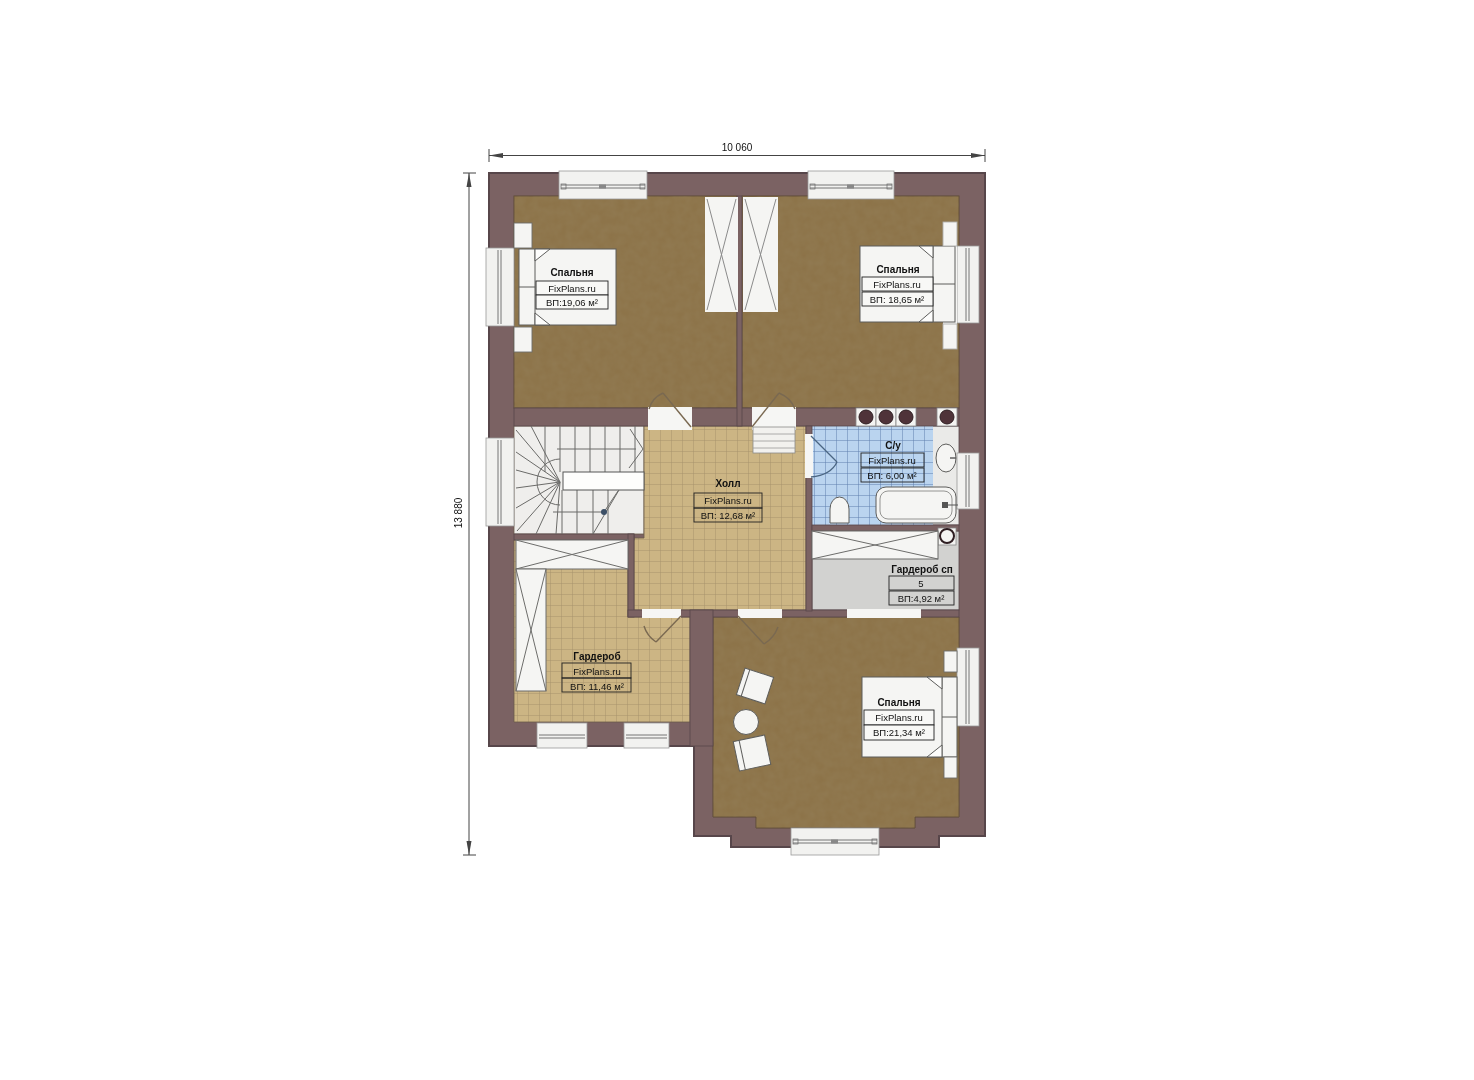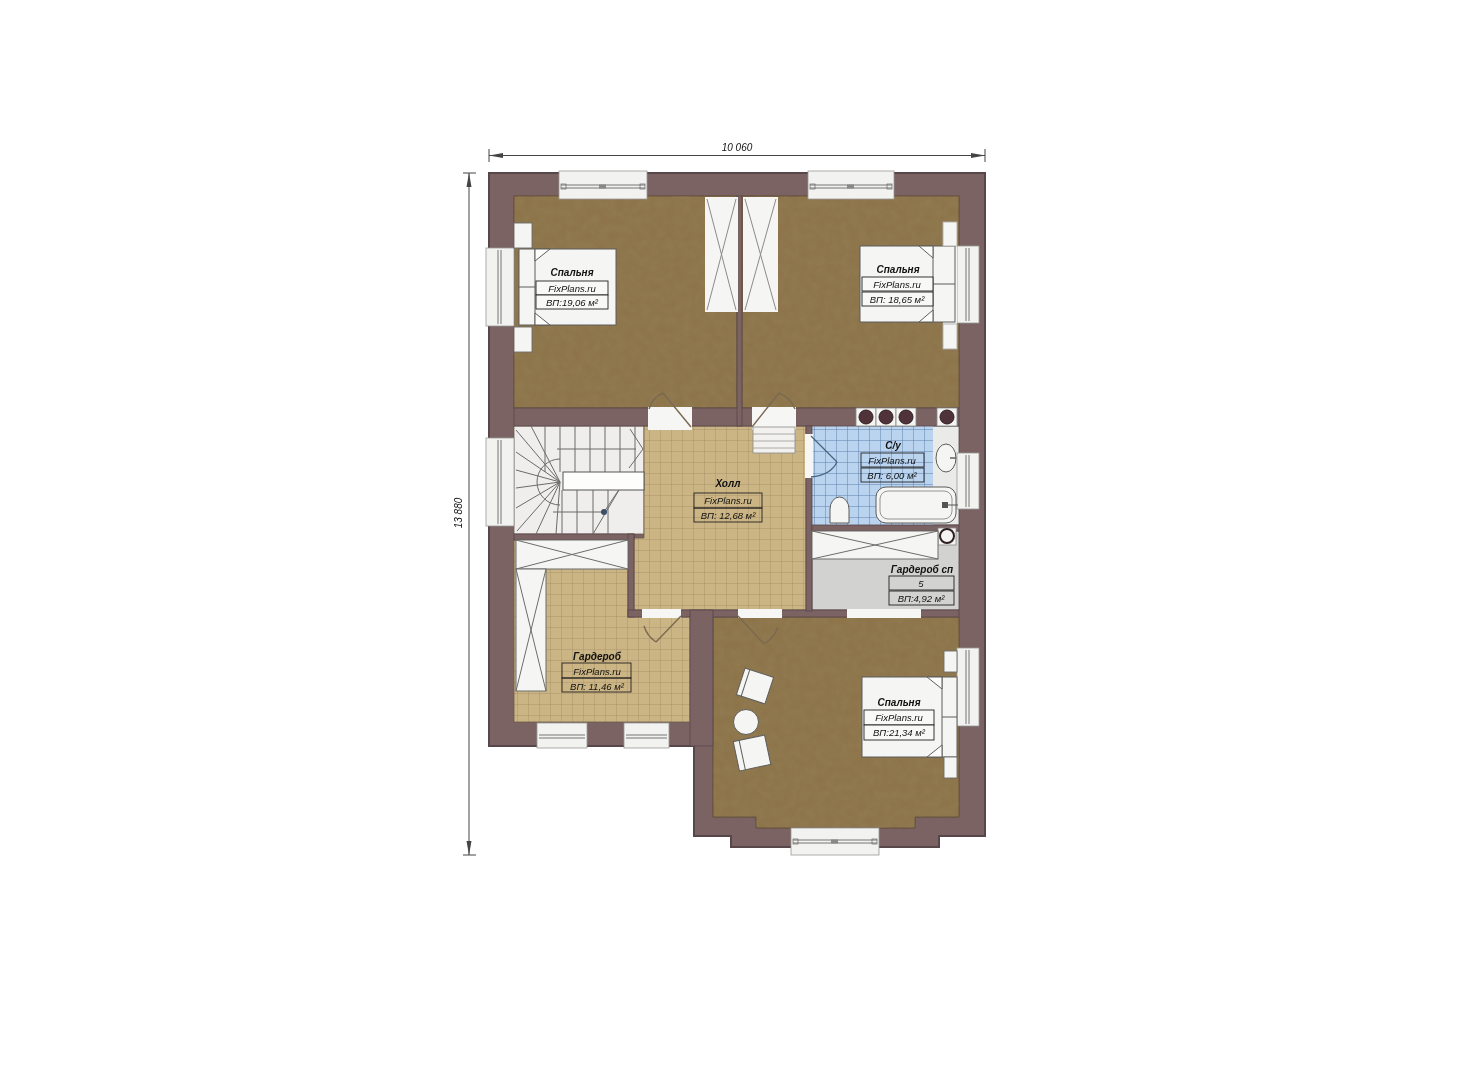--- a/index.html
+++ b/index.html
@@ -1,17 +1,17 @@
 <!DOCTYPE html>
 <html><head>
 <meta charset="utf-8">
 <style>
 html,body{margin:0;padding:0;background:#ffffff;}
 #page{position:relative;width:1474px;height:1020px;background:#f9a8d4;overflow:hidden;
-font-family:"Liberation Sans", sans-serif;font-style:italic;}
+font-family:"Liberation Sans", sans-serif;}
 svg{position:absolute;left:0;top:0;}
 .lbl{font-family:"Liberation Sans",sans-serif;font-weight:bold;fill:#111;}
 .box{font-family:"Liberation Sans",sans-serif;fill:#111;}
 </style>
 </head>
 <body>
 <div id="page">
 <svg width="1474" height="1080" viewBox="0 0 1474 1080">
 <defs>
 

